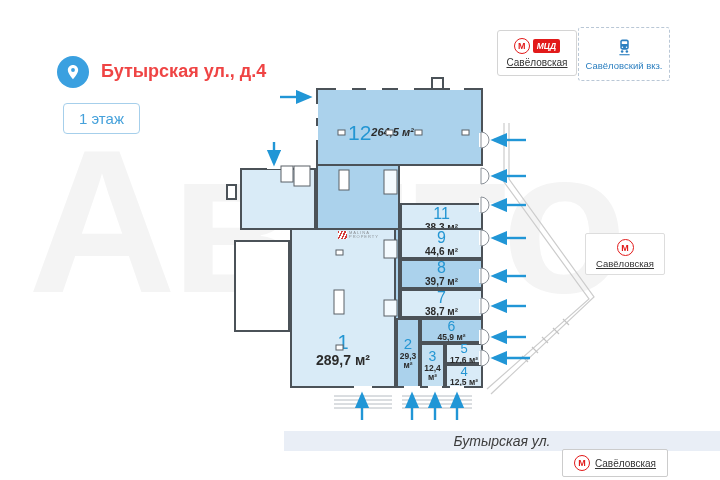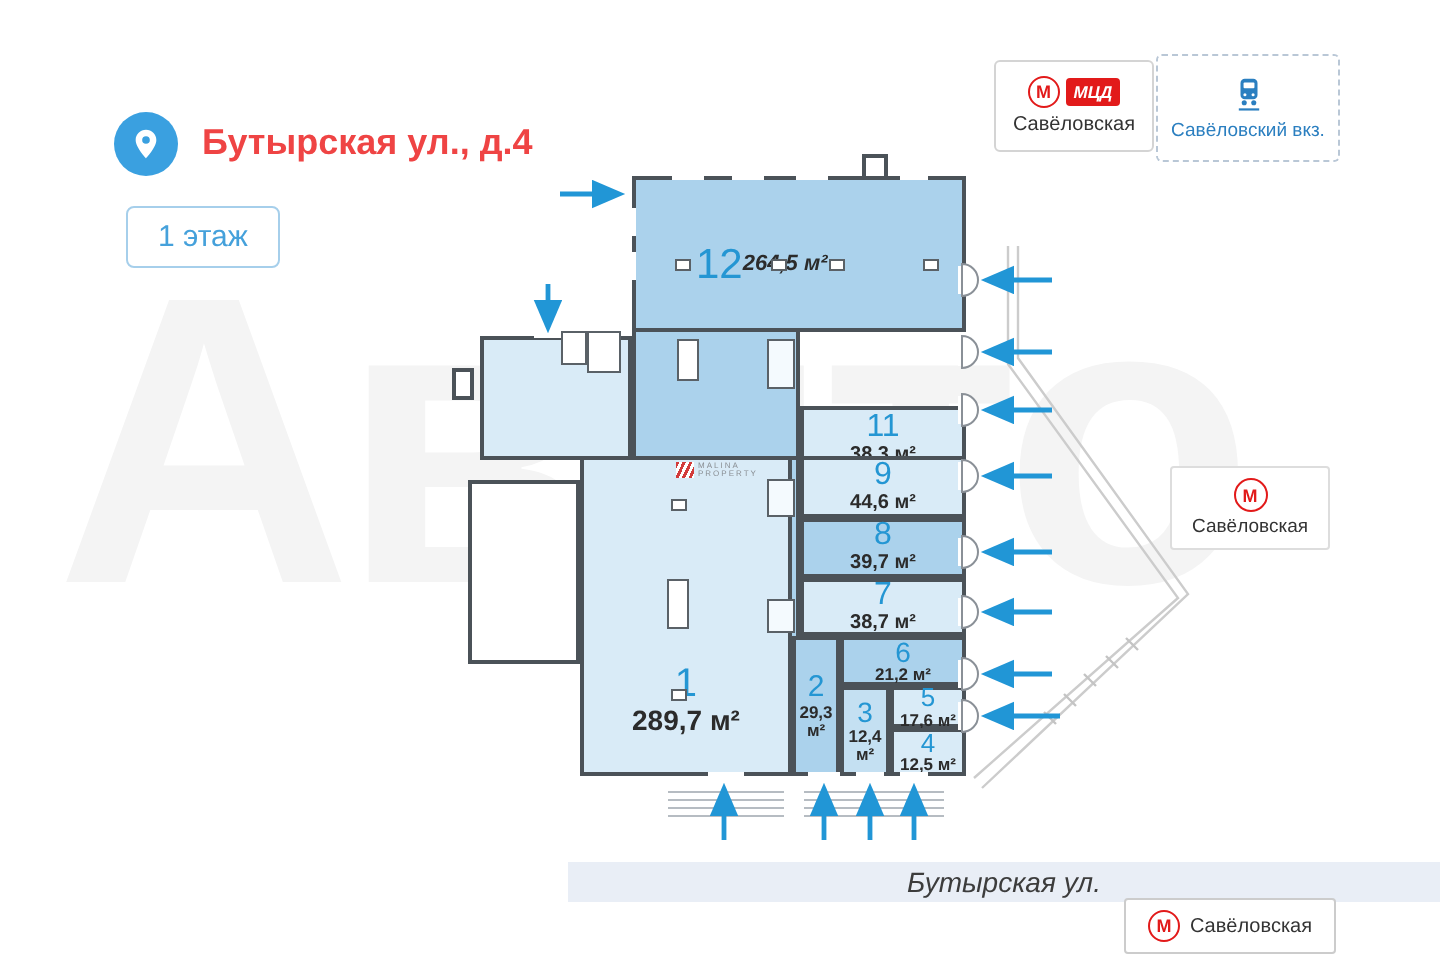--- a/index.html
+++ b/index.html
@@ -22,21 +22,21 @@
               flex-direction:column;gap:3px;}
   .badge-metro-right{left:585px;top:233px;width:78px;height:40px;border:1px solid #ddd;border-radius:2px;
               flex-direction:column;gap:2px;}
   .badge-metro-bottom{left:562px;top:449px;width:104px;height:26px;border:1px solid #ccc;border-radius:2px;
               flex-direction:row;gap:5px;}
   .icon-row{display:flex;align-items:center;gap:3px;}
   .m-circle{width:14px;height:14px;border:1.5px solid #e21a1a;border-radius:50%;color:#e21a1a;
             font-size:9px;font-weight:bold;display:flex;align-items:center;justify-content:center;background:#fff;}
   .mcd-chip{background:#e21a1a;color:#fff;font-size:8.5px;font-weight:bold;font-style:italic;
             padding:2px 4px;border-radius:2px;}
-  .badge-station{font-size:10px;color:#333;}
+  .badge-station{font-size:10px;color:#333;text-decoration:underline;}
   .badge-station-blue{font-size:9.5px;color:#2b7fc0;}
   
   .street-band{position:absolute;left:284px;top:431px;width:436px;height:20px;background:#e9eef6;
                display:flex;align-items:center;justify-content:center;z-index:4;}
   .street-band span{font-size:14px;font-style:italic;color:#3c3c3c;}
   
   .room{position:absolute;border:2px solid #4b5258;box-sizing:border-box;display:flex;
         flex-direction:column;align-items:center;justify-content:center;line-height:1.05;z-index:1;}
   .light{background:#d9ebf7;}
   .medium{background:#abd2ec;}
@@ -132,21 +132,21 @@
   <div class="room medium" style="left:400px;top:259px;width:83px;height:30px;">
     <div class="num">8</div>
     <div class="area">39,7 м²</div>
   </div>
   <div class="room light" style="left:400px;top:289px;width:83px;height:29px;">
     <div class="num">7</div>
     <div class="area">38,7 м²</div>
   </div>
   <div class="room medium" style="left:420px;top:318px;width:63px;height:25px;">
     <div class="num num-md">6</div>
-    <div class="area area-sm">21,2 м²</div>
+    <div class="area area-sm">45,9 м²</div>
   </div>
   <div class="room light" style="left:445px;top:343px;width:38px;height:21px;">
     <div class="num num-sm">5</div>
     <div class="area area-sm">17,6 м²</div>
   </div>
   <div class="room light" style="left:445px;top:364px;width:38px;height:24px;">
     <div class="num num-sm">4</div>
     <div class="area area-sm">12,5 м²</div>
   </div>
   <div class="room mid" style="left:420px;top:343px;width:25px;height:45px;">

